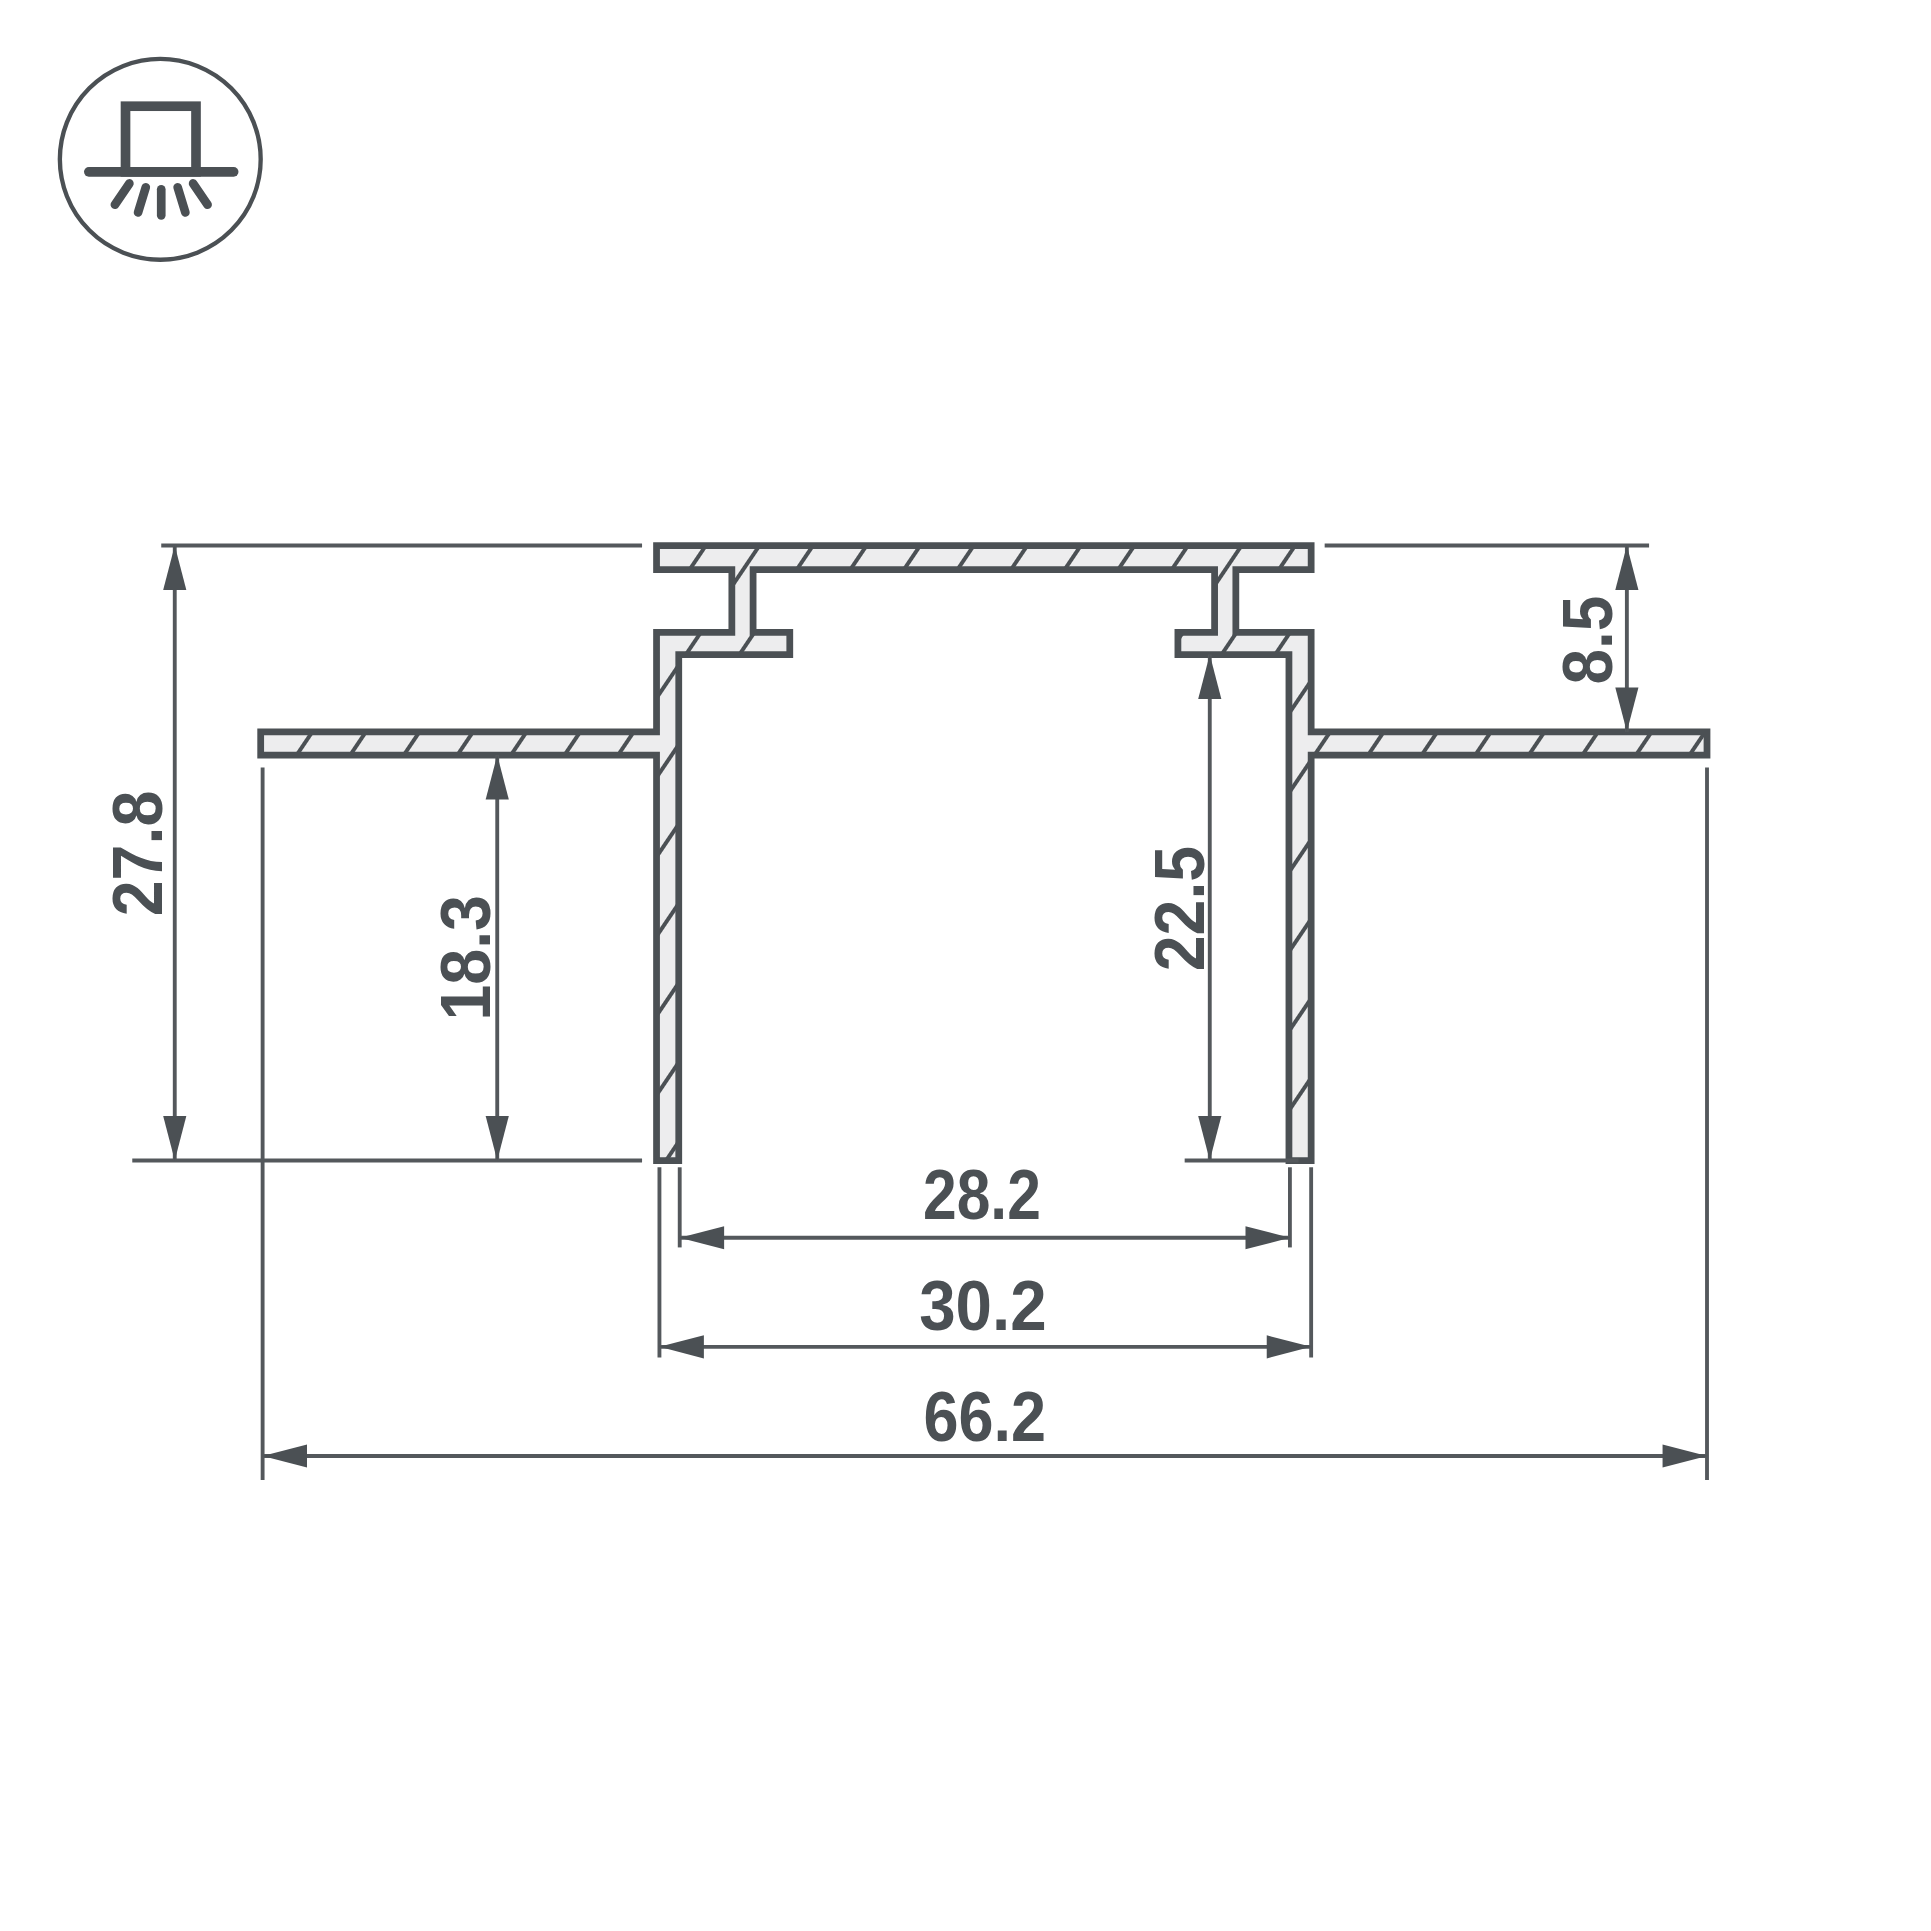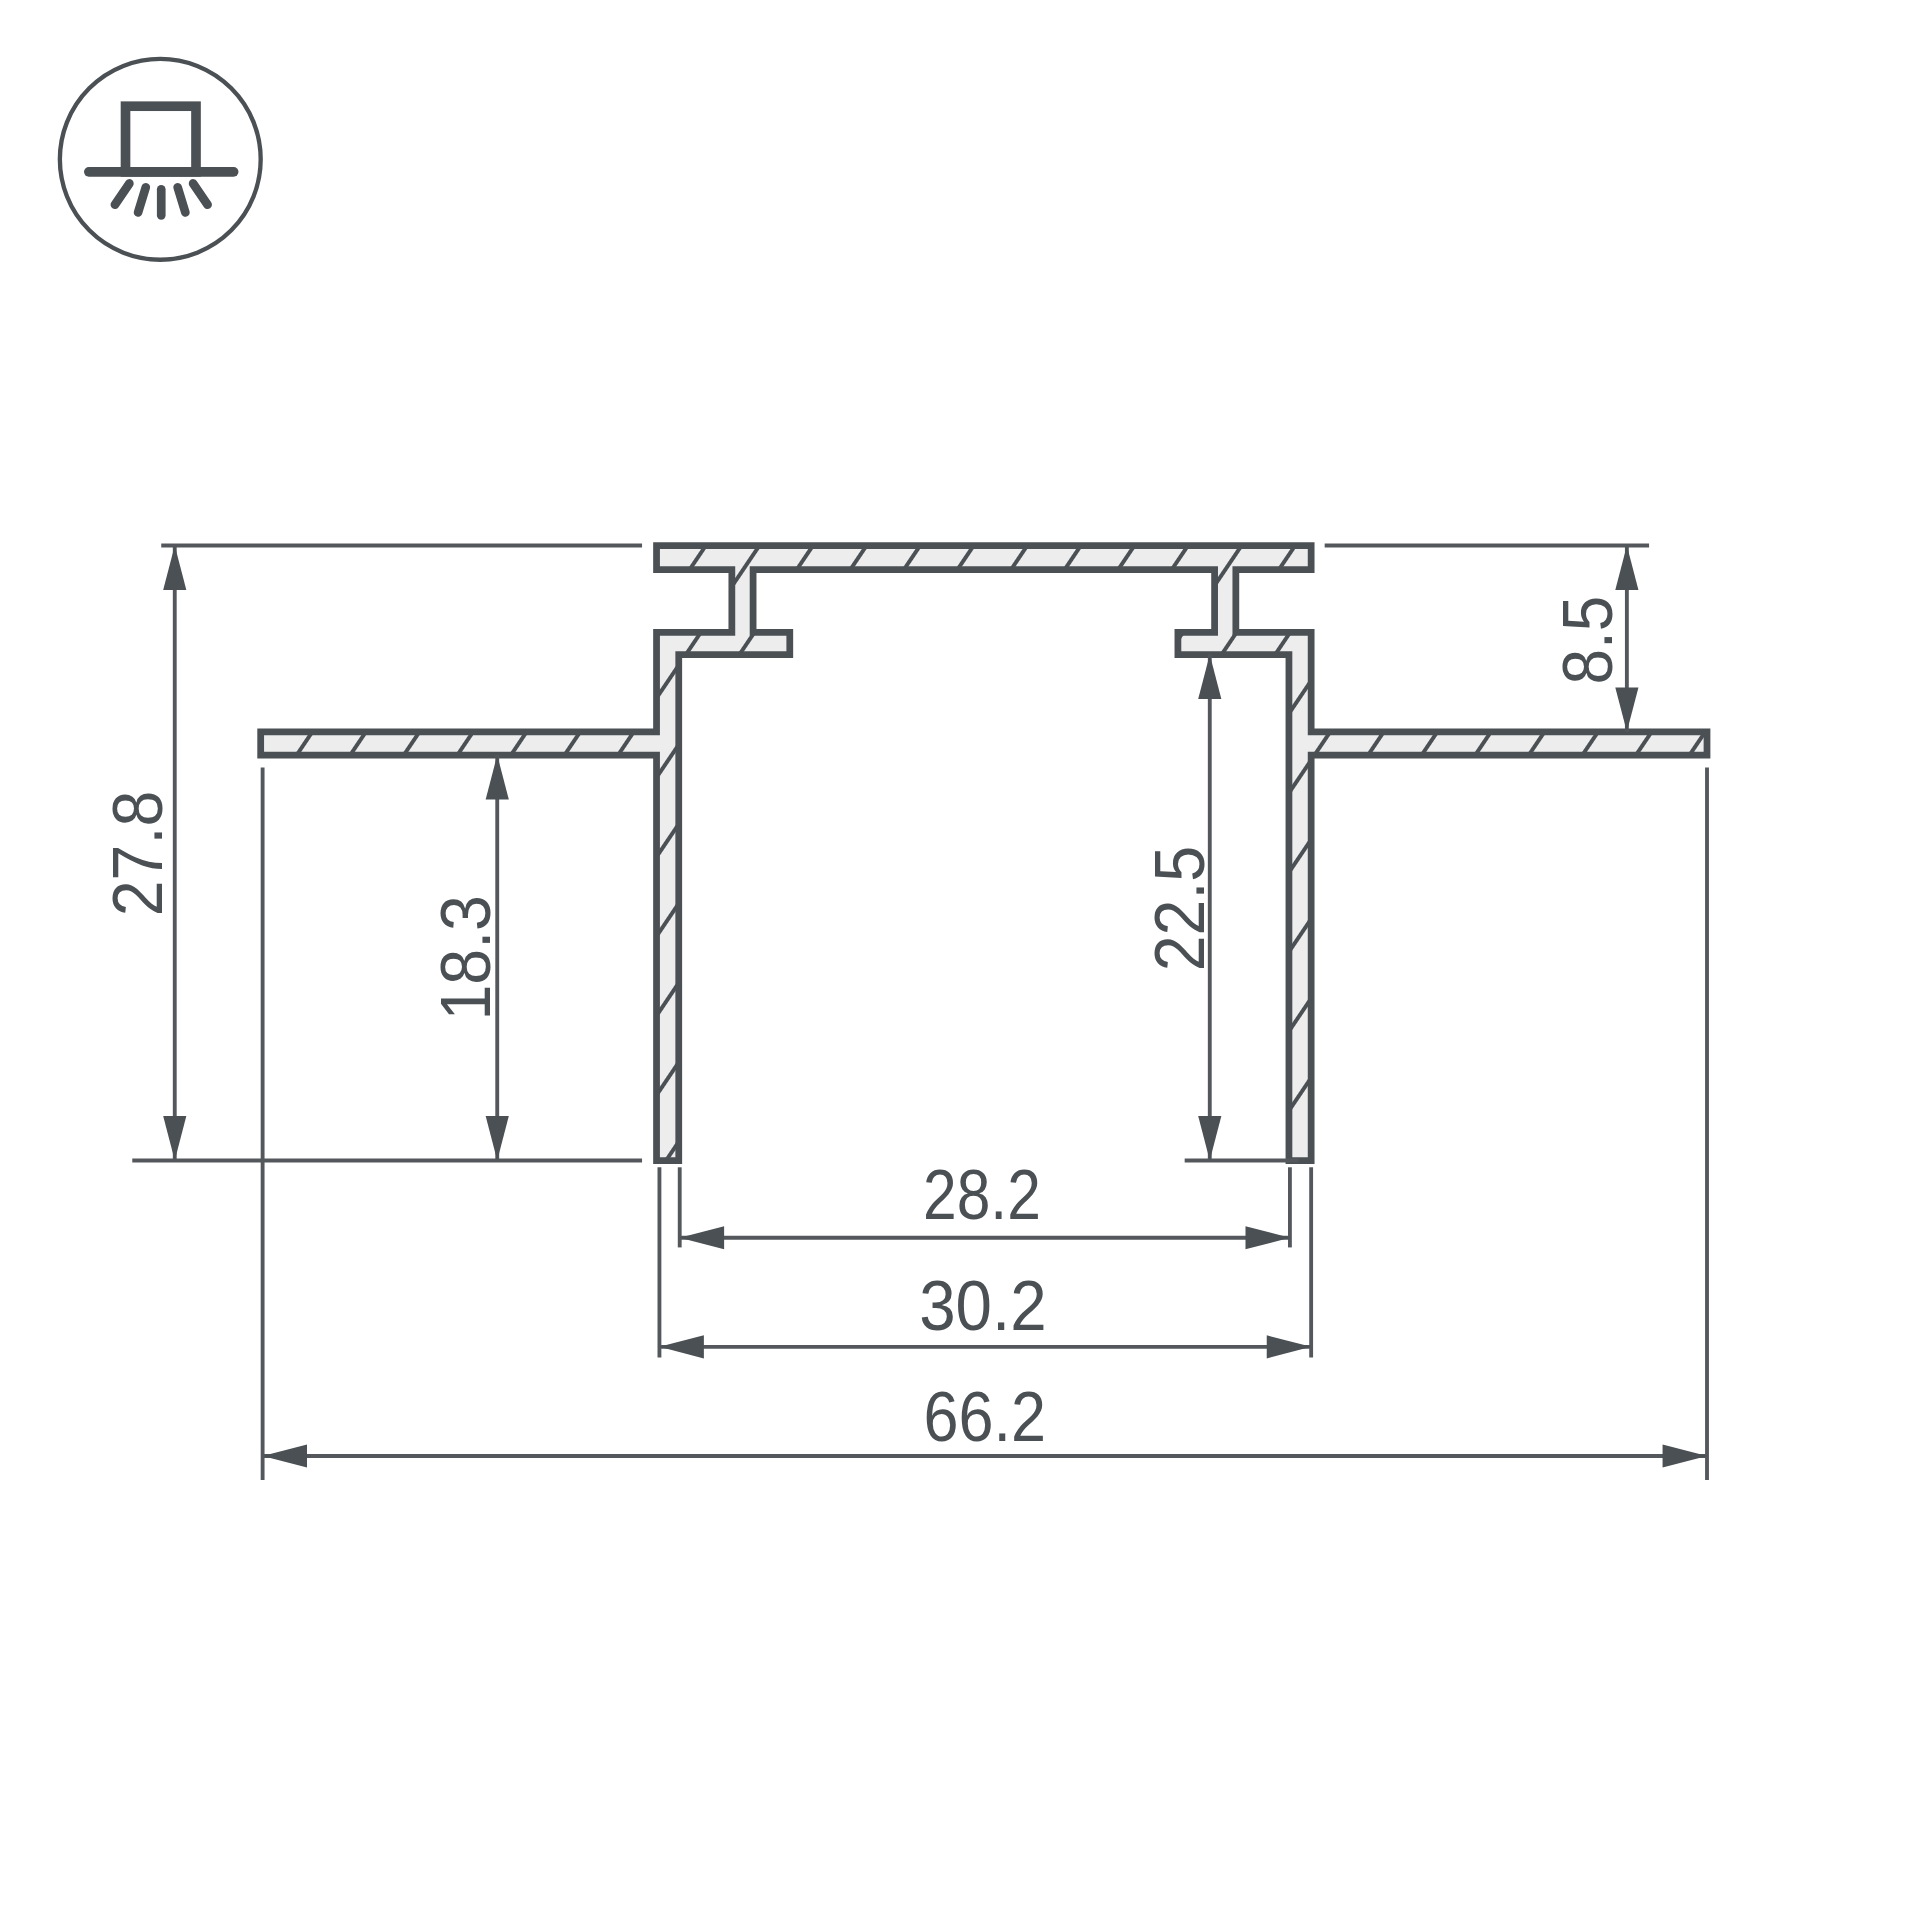--- a/index.html
+++ b/index.html
@@ -1,16 +1,16 @@
 <!DOCTYPE html>
 <html><head>
 <meta charset="utf-8">
 <style>
   html,body{margin:0;padding:0;background:#ffffff;}
-  .stage{width:1931px;height:1677px;position:relative;background:#ffffff;overflow:hidden;}
+  .stage{width:1931px;height:1677px;position:relative;background:#ffffff;overflow:hidden;font-weight:bold;}
   svg text{font-family:"Liberation Sans",sans-serif;font-size:72px;fill:#4b5054;}
 </style>
 </head>
 <body>
 
 <div class="stage">
 <svg width="1931" height="1931" viewBox="0 0 2000 2000" xmlns="http://www.w3.org/2000/svg">
   <defs>
     <pattern id="hatch" width="46" height="46" patternUnits="userSpaceOnUse" patternTransform="rotate(-56)">
       <rect width="46" height="46" fill="#ededee"></rect>

